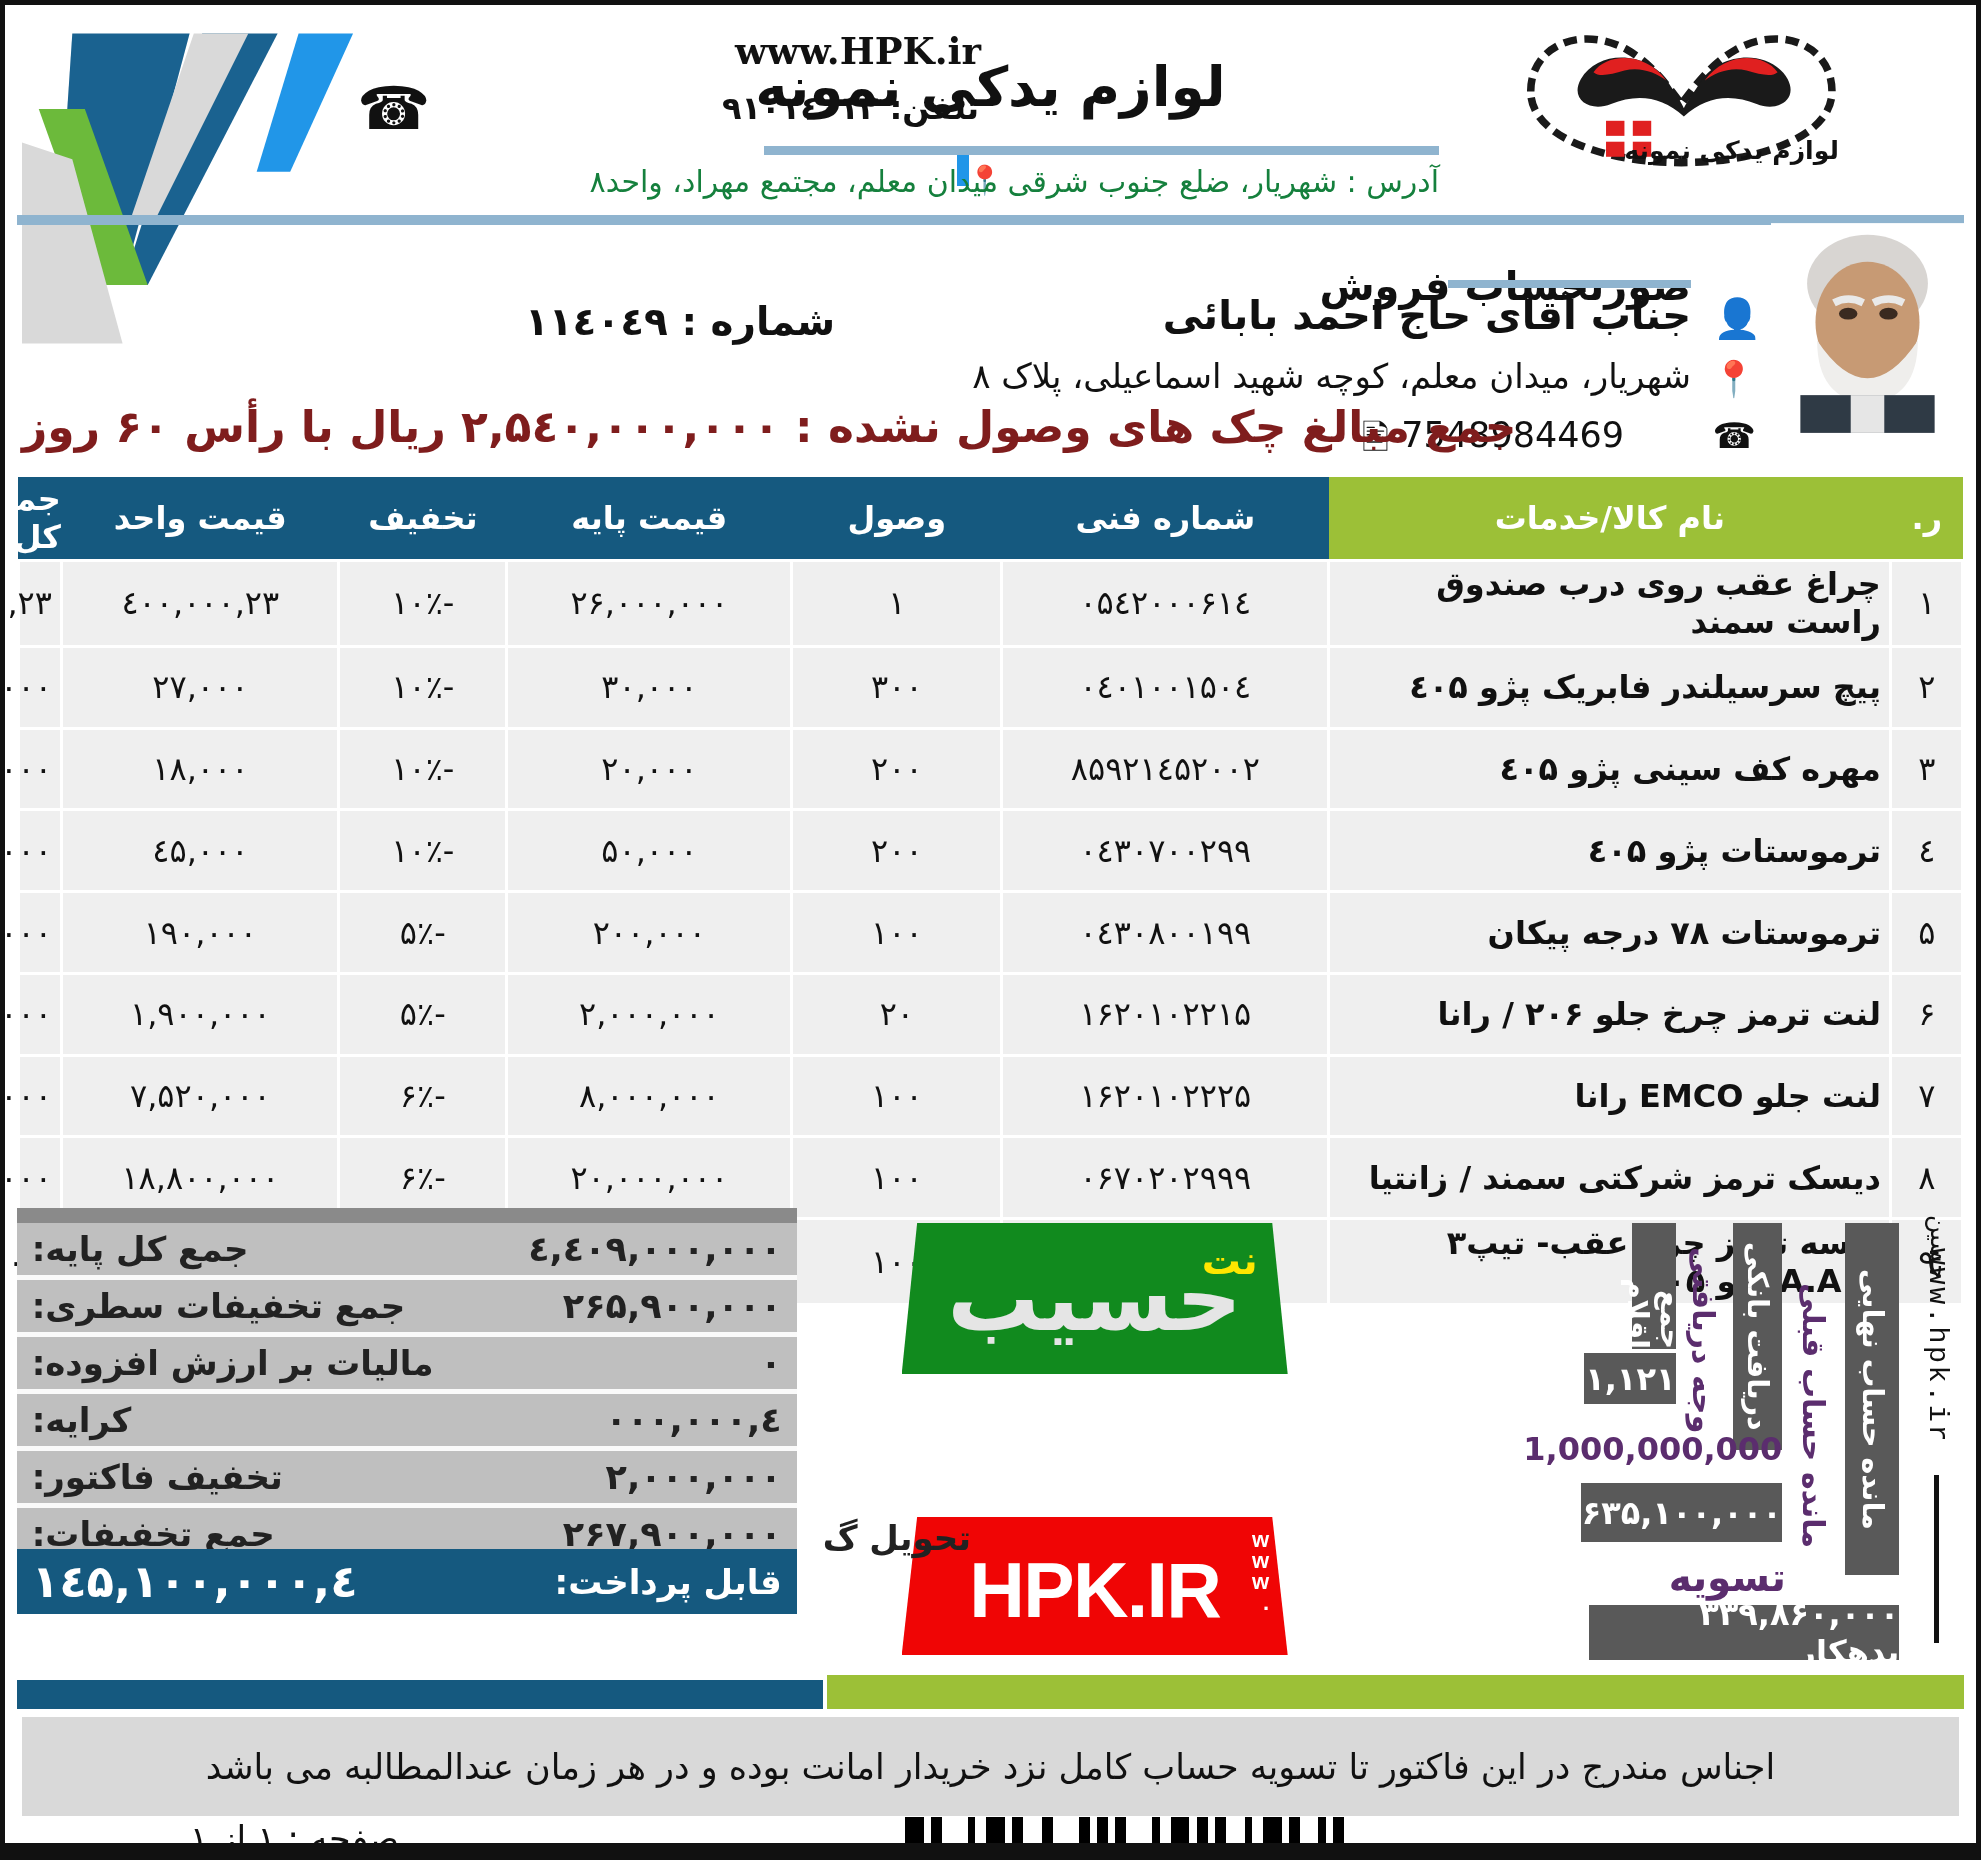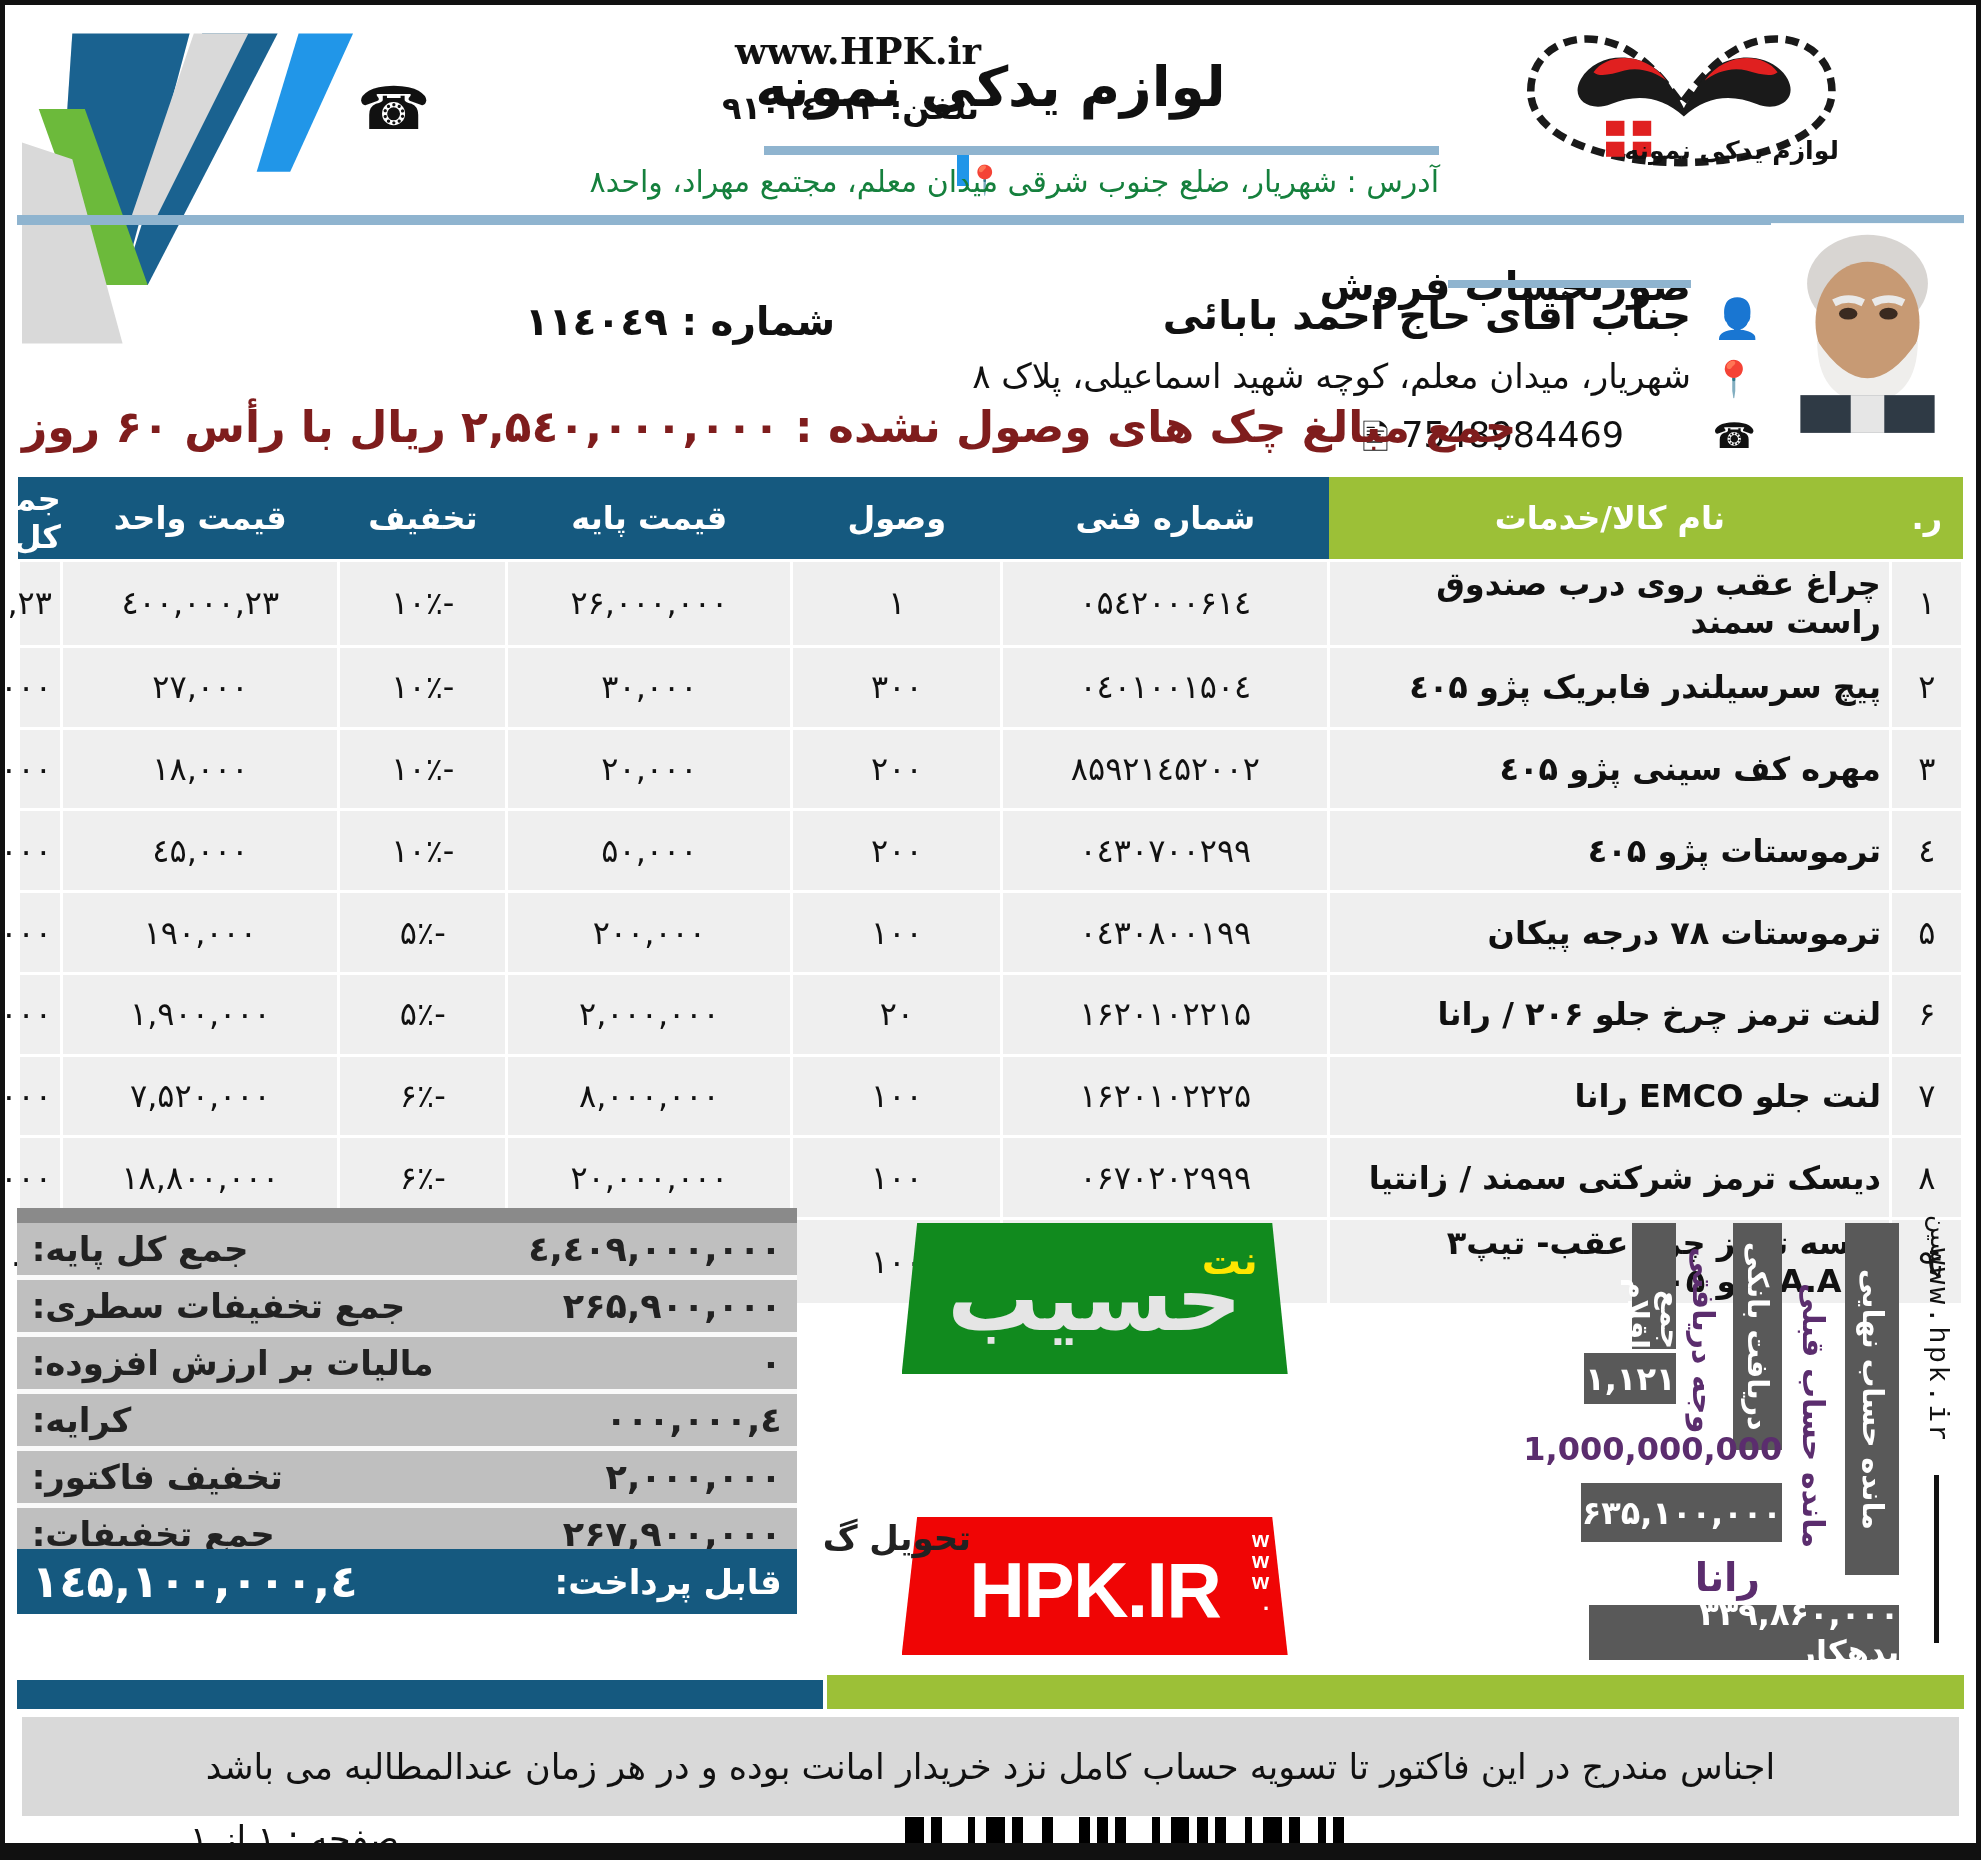--- a/index.html
+++ b/index.html
@@ -379,21 +379,21 @@
     <div class="acct">
       <div class="vcell" style="right:0;top:0;width:54px;height:352px;">مانده حساب نهایی</div>
       <div class="plabel" style="right:59px;top:0;width:54px;height:386px;">مانده حساب قبلی</div>
       <div class="vcell" style="right:117px;top:0;width:49px;height:227px;">دریافت بانکی</div>
       <div class="plabel" style="right:171px;top:0;width:49px;height:235px;">وجه دریافتی</div>
       <div class="vcell" style="right:223px;top:0;width:44px;height:126px;">جمع اقلام</div>
 
       <div class="vval" style="right:223px;top:130px;width:92px;height:51px;">۱,۱۲۱</div>
       <div class="pval" style="right:171px;top:201px;width:151px;height:50px;">1,000,000,000</div>
       <div class="vval" style="right:117px;top:260px;width:201px;height:59px;">۶۳۵,۱۰۰,۰۰۰</div>
-      <div class="pval" style="right:67px;top:329px;width:210px;height:50px;font-size:39px;">رانا</div>
+      <div class="pval" style="right:67px;top:329px;width:210px;height:50px;font-size:39px;">تسویه</div>
       <div class="vval" style="right:0;top:382px;width:310px;height:55px;">۳۳۹,۸۶۰,۰۰۰ بدهکار</div>
     </div>
 
     <div class="sideurl">www.hpk.ir</div>
     <div class="sidename">حسین</div>
     <div class="sidebar-line"></div>
   </div>
 
   <div class="foot-blue"></div>
   <div class="foot-green"></div>

